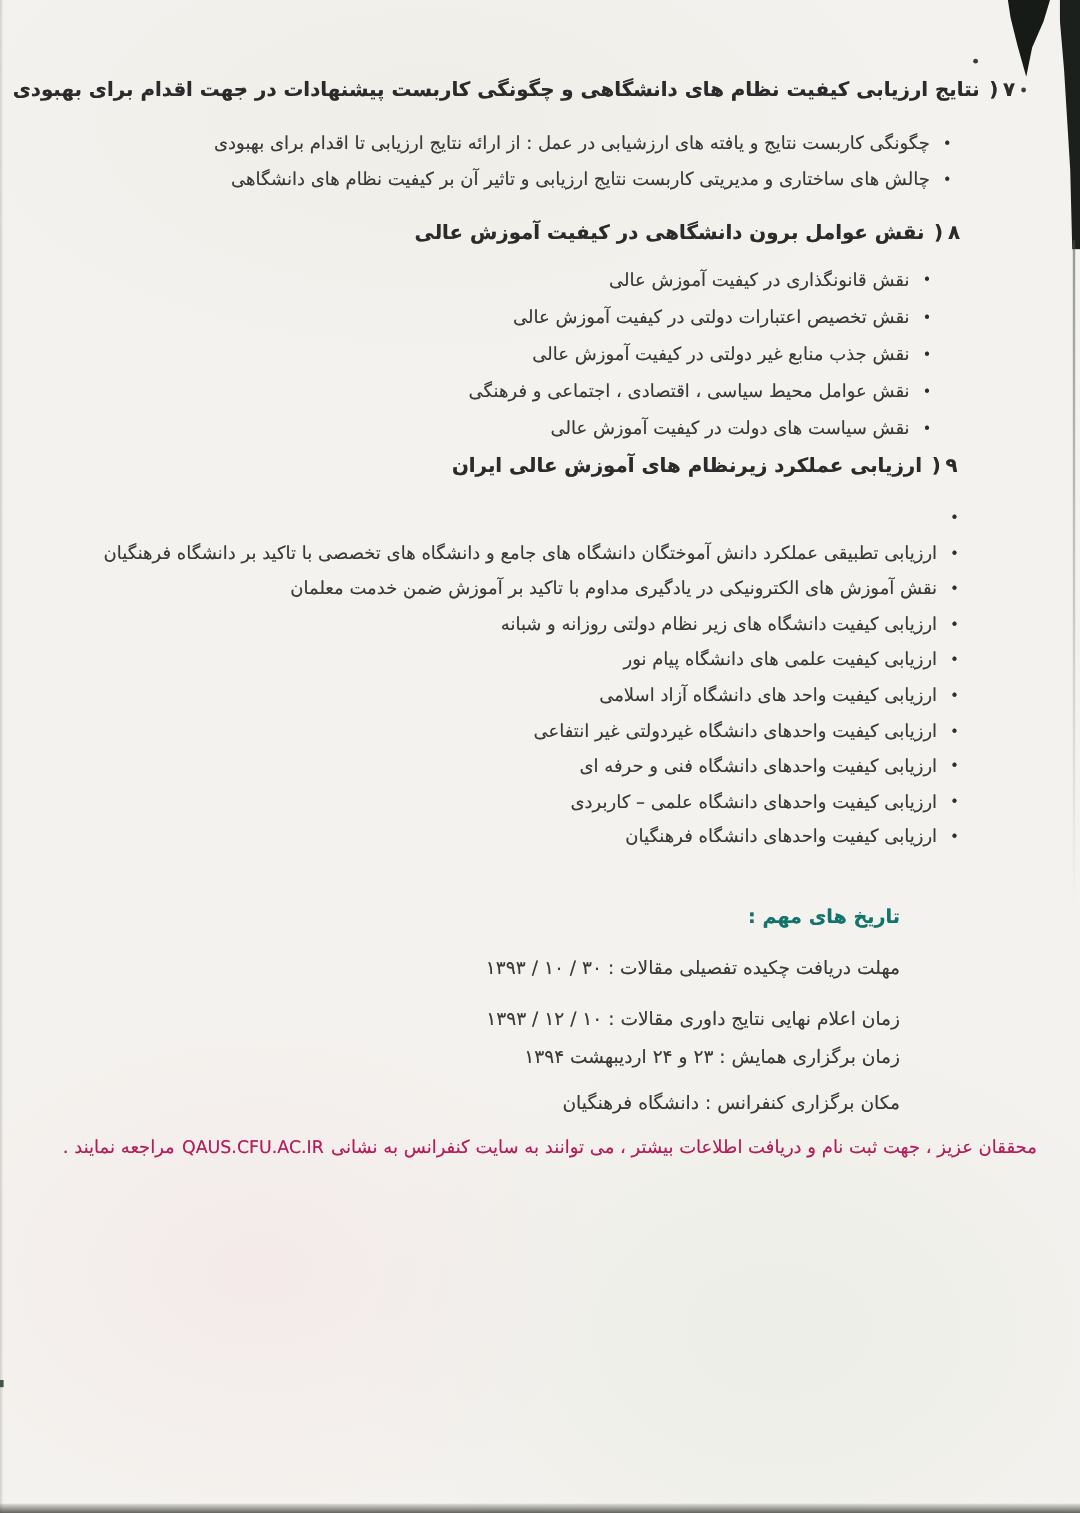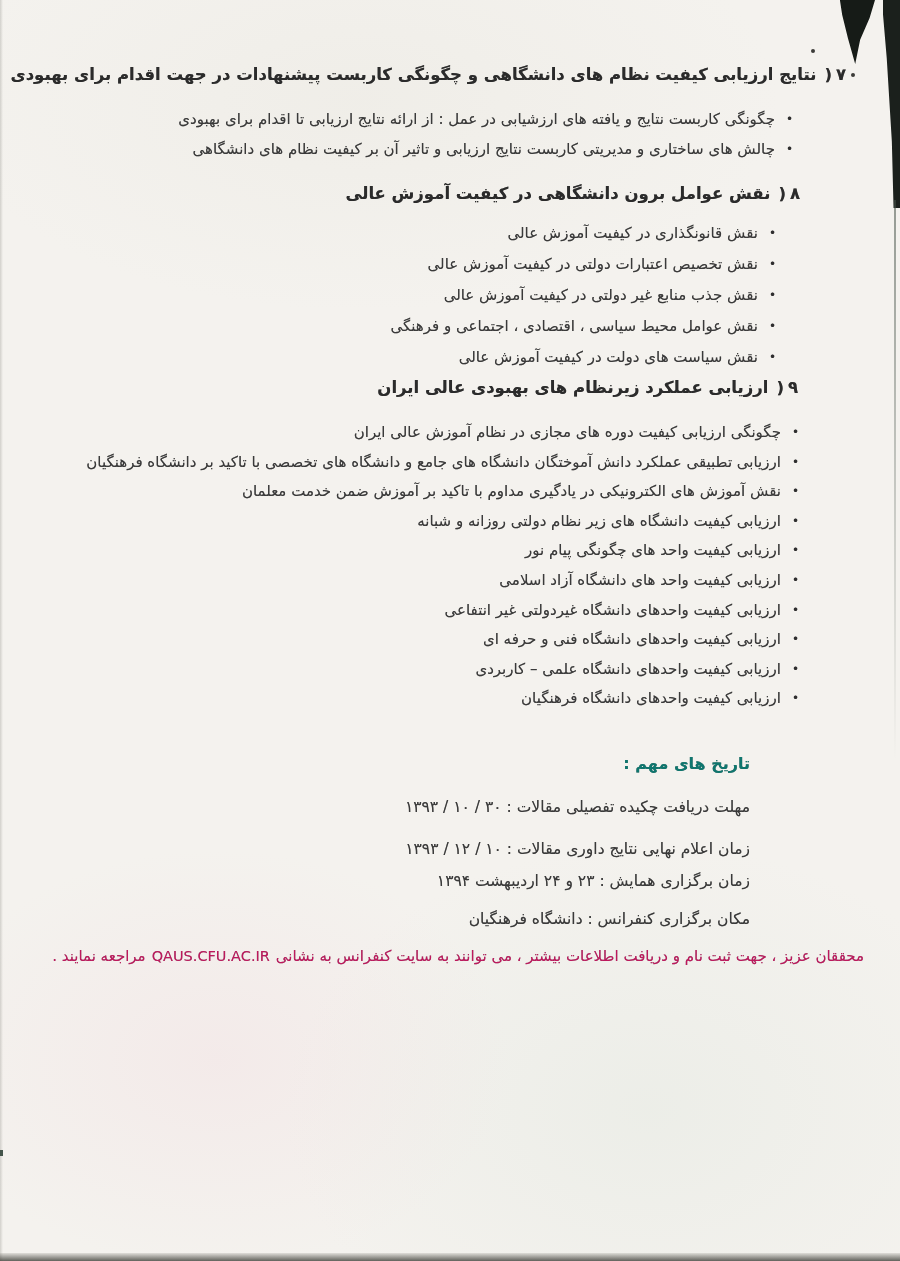--- a/index.html
+++ b/index.html
@@ -138,42 +138,41 @@
       </li>
     <li>
         <span class="bullet">•</span>
         <span>نقش سیاست های دولت در کیفیت آموزش عالی</span>
       </li>
   </ul>
 
   <div class="sec-heading h9 nowrap">
     <span class="num">۹</span>
     <span class="paren">)</span>
-    <span class="h-title">ارزیابی عملکرد زیرنظام های بهبودی عالی ایران</span>
+    <span class="h-title">ارزیابی عملکرد زیرنظام های آموزش عالی ایران</span>
   </div>
   <ul class="topics list9">
     <li>
         <span class="bullet">•</span>
-        <span>چگونگی ارزیابی کیفیت دوره های مجازی در نظام آموزش عالی ایران</span>
       </li>
     <li>
         <span class="bullet">•</span>
         <span>ارزیابی تطبیقی عملکرد دانش آموختگان دانشگاه های جامع و دانشگاه های تخصصی با تاکید بر دانشگاه فرهنگیان</span>
       </li>
     <li>
         <span class="bullet">•</span>
         <span>نقش آموزش های الکترونیکی در یادگیری مداوم با تاکید بر آموزش ضمن خدمت معلمان</span>
       </li>
     <li>
         <span class="bullet">•</span>
         <span>ارزیابی کیفیت دانشگاه های زیر نظام دولتی روزانه و شبانه</span>
       </li>
     <li>
         <span class="bullet">•</span>
-        <span>ارزیابی کیفیت واحد های چگونگی پیام نور</span>
+        <span>ارزیابی کیفیت علمی های دانشگاه پیام نور</span>
       </li>
     <li>
         <span class="bullet">•</span>
         <span>ارزیابی کیفیت واحد های دانشگاه آزاد اسلامی</span>
       </li>
     <li>
         <span class="bullet">•</span>
         <span>ارزیابی کیفیت واحدهای دانشگاه  غیردولتی  غیر انتفاعی</span>
       </li>
     <li>

